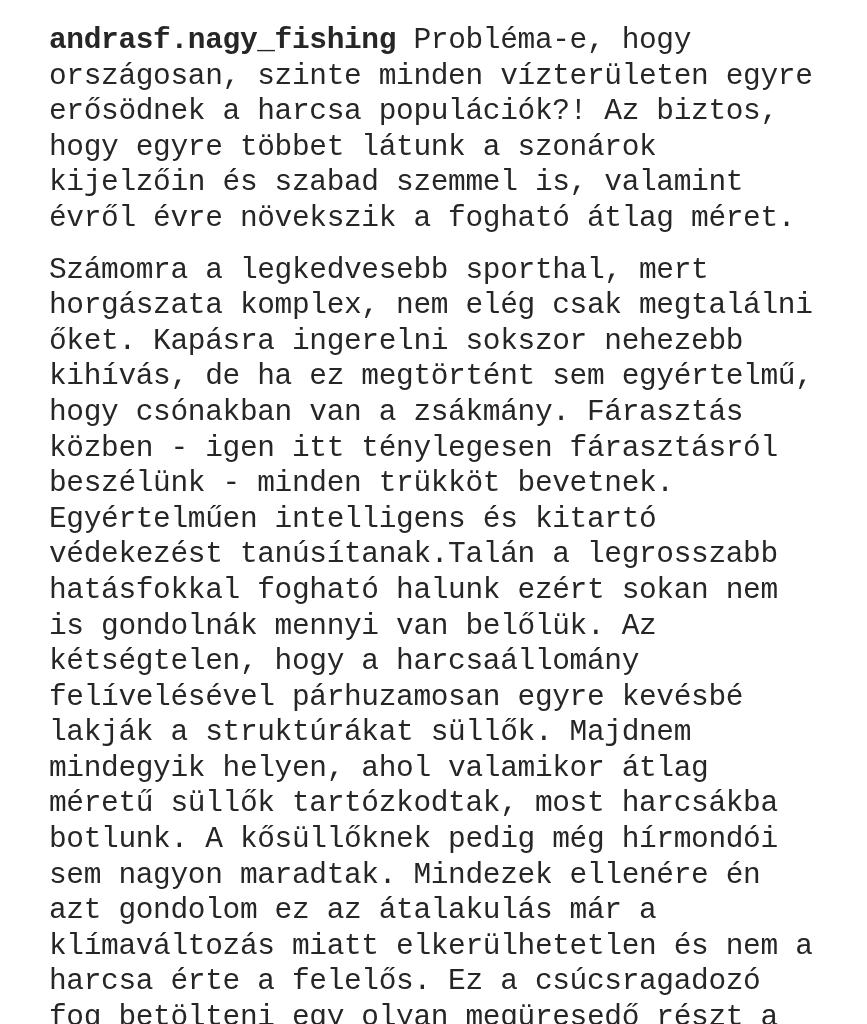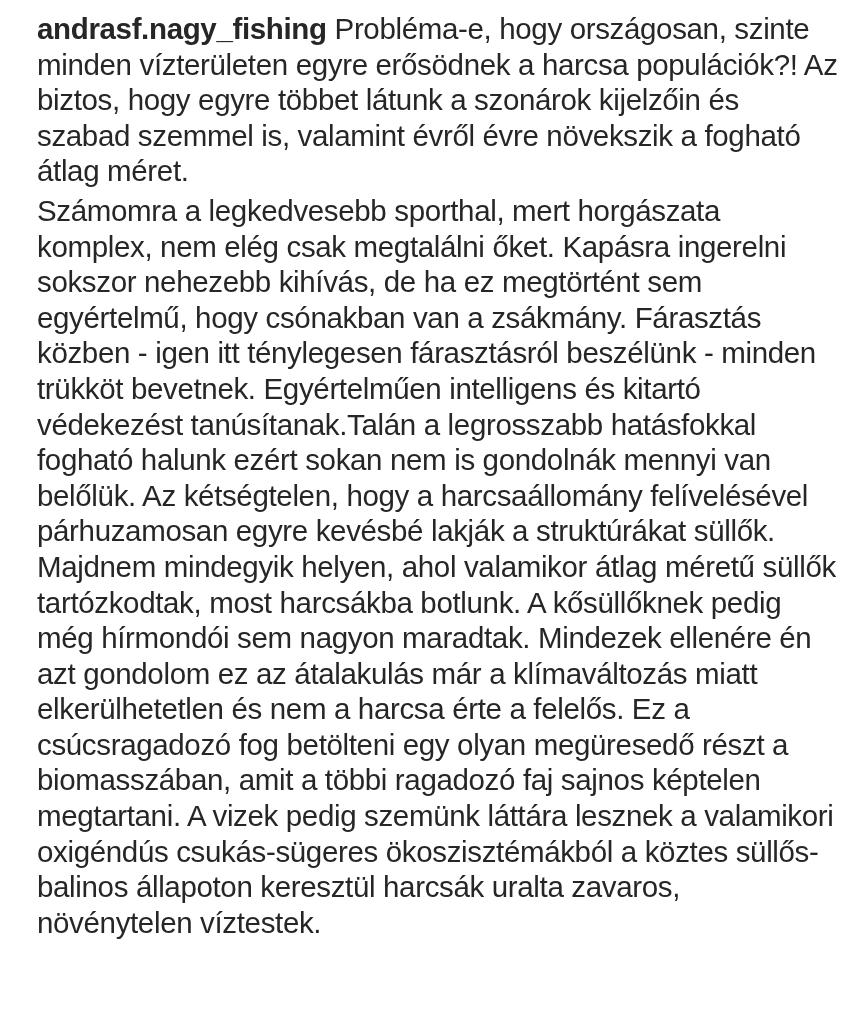--- a/index.html
+++ b/index.html
@@ -17,22 +17,23 @@
     width: 867px;
     padding: 7px 24px 0 33px;
     font-family: "Liberation Sans", sans-serif;
     font-size: 29.5px;
     line-height: 35.6px;
     letter-spacing: -0.35px;
     color: #262626;
     text-align: left;
   }
   .caption p {
-    margin: 4px;
+    margin: 16px;
     padding: 0;
+    font-family: Liberation Mono, monospace;
   }
   .username {
     font-weight: 700;
     color: #262626;
     text-decoration: none;
     cursor: pointer;
   }
 </style>
 </head>
 <body>

